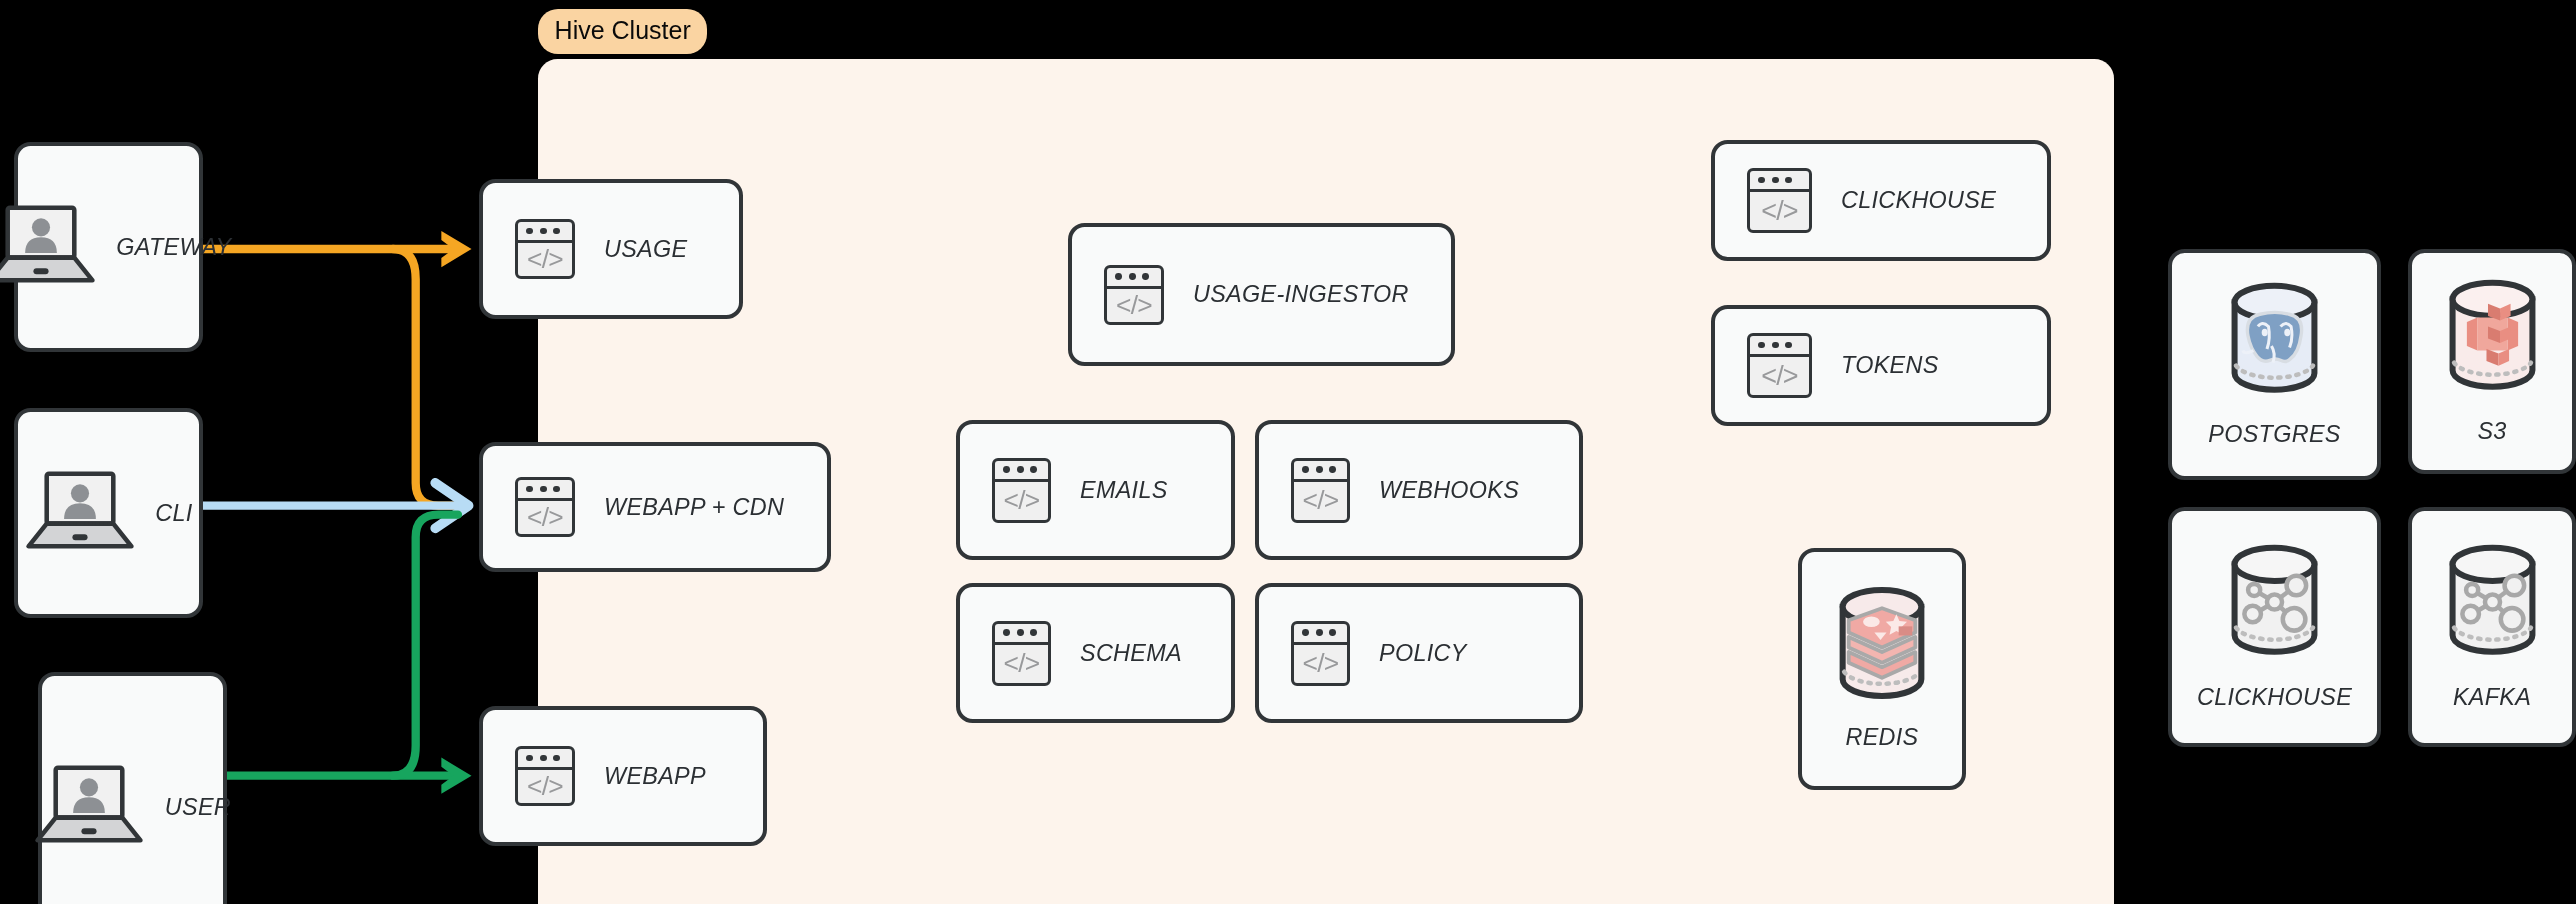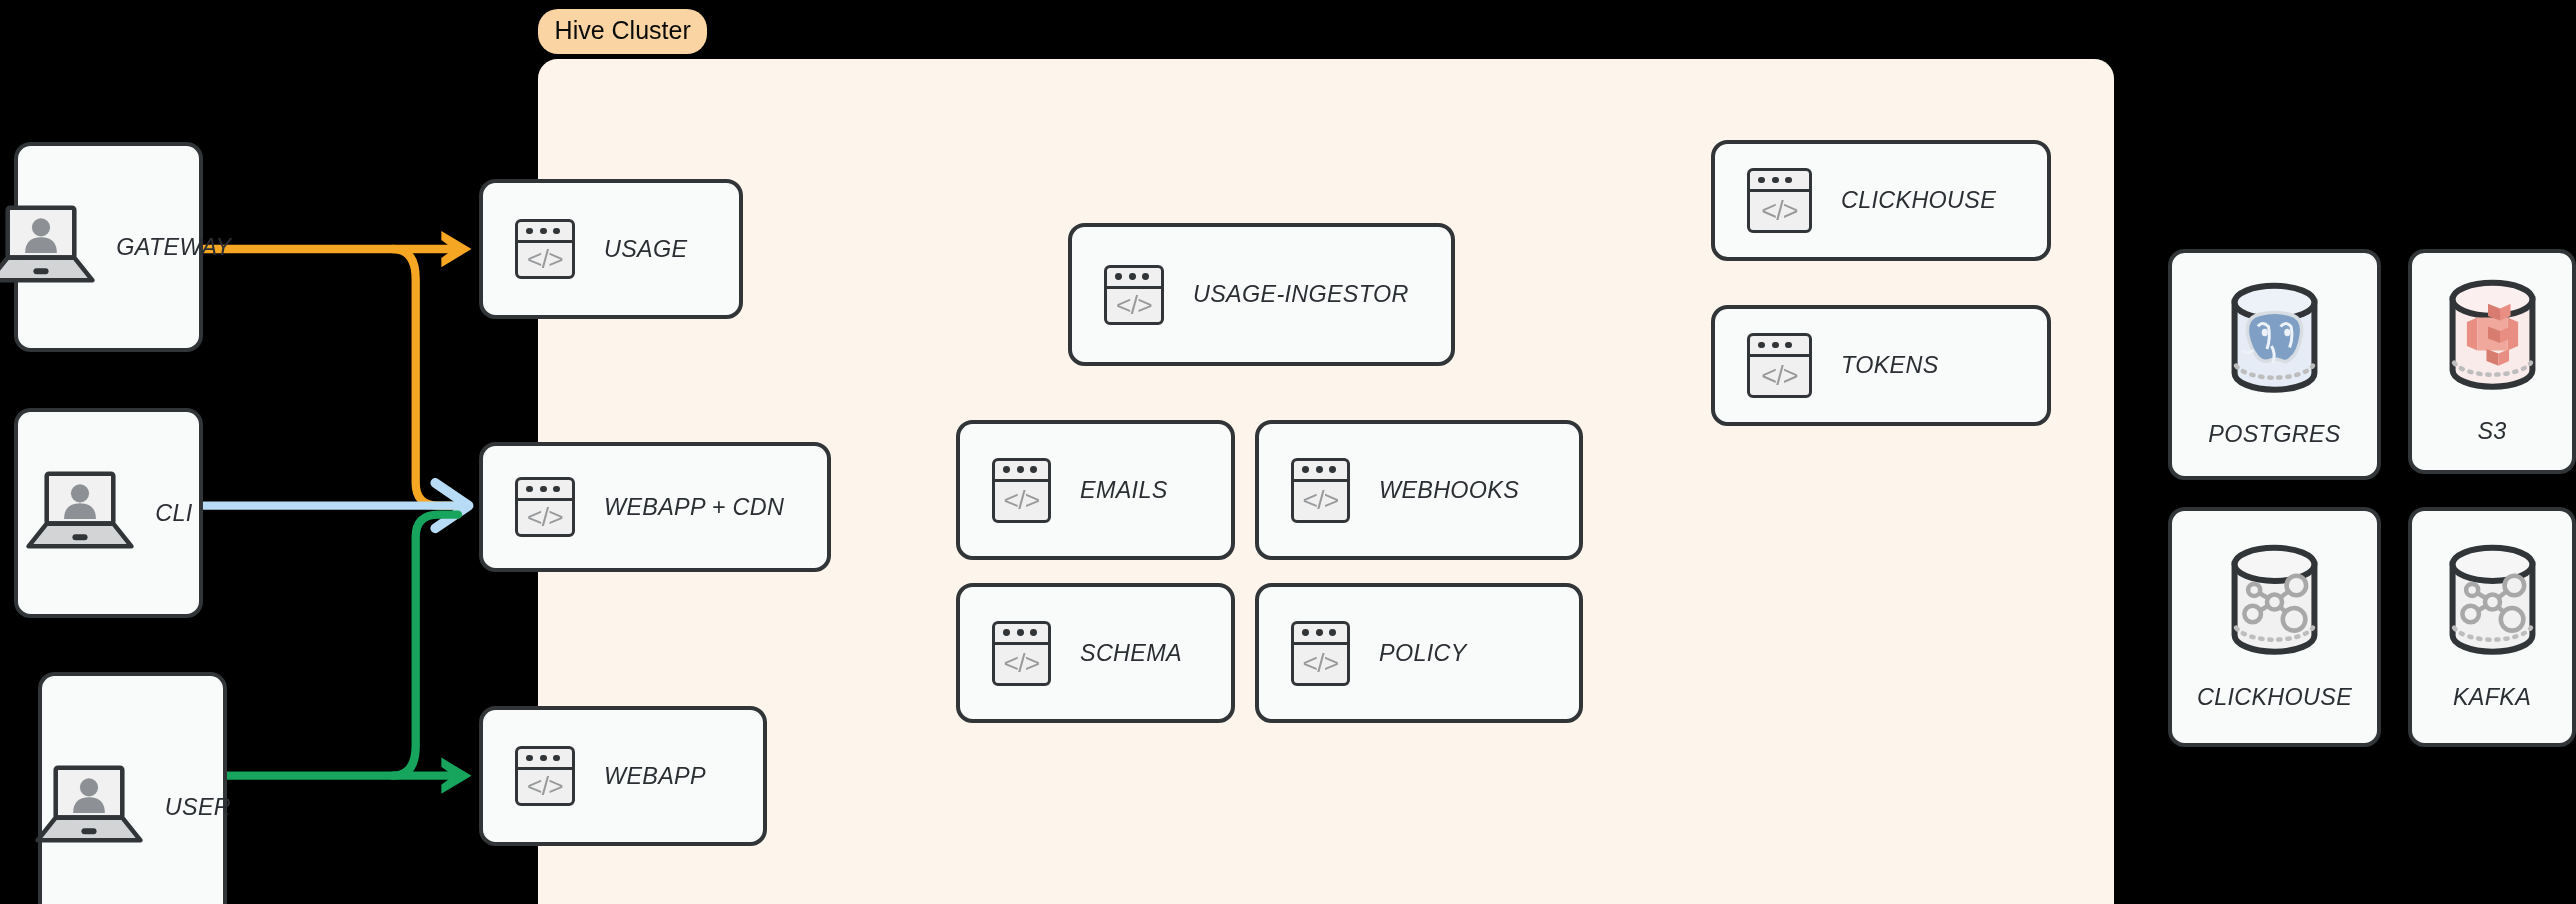--- a/index.html
+++ b/index.html
@@ -331,20 +331,39 @@
             <i></i>
             <i></i>
             <i></i>
           </div>
         </div>
       <div class="glyph" style="top:21px; font-size:27px;">&lt;/&gt;</div>
     </div>
     <div class="node-label">TOKENS</div>
   </div>
 
+  <div class="node db" style="left:1798px; top:548px; width:168px; height:242px;">
+    <div class="cyl">
+      <svg width="106" height="112" viewBox="0 0 140 148">
+        <path d="M 18 26 v 96 a 52 22 0 0 0 104 0 v -96 z" fill="#F7EAEA" stroke="#313538" stroke-width="8"></path>
+        <ellipse cx="70" cy="26" rx="52" ry="22" fill="#F7EAEA" stroke="#313538" stroke-width="8"></ellipse>
+        <path d="M 20 112 a 52 22 0 0 0 100 0" fill="none" stroke="#BDBDBD" stroke-width="6" stroke-dasharray="3 9" stroke-linecap="round"></path>
+        <g stroke="#A9A9A9" stroke-width="5" stroke-linejoin="round">
+          <path d="M 26 100 L 70 120 L 114 100 L 114 86 L 70 106 L 26 86 z" fill="#F0A9A4"></path>
+          <path d="M 26 80 L 70 100 L 114 80 L 114 66 L 70 86 L 26 66 z" fill="#F3B5B0"></path>
+          <path d="M 26 60 L 70 80 L 114 60 L 114 44 L 70 28 L 26 44 z" fill="#F0A9A4"></path>
+        </g>
+        <ellipse cx="56" cy="46" rx="11" ry="7" fill="#FBE9E7"></ellipse>
+        <path d="M 89 36 l 4 9 l 10 1 l -7 7 l 2 10 l -9 -5 l -9 5 l 2 -10 l -7 -7 l 10 -1 z" fill="#FBE9E7"></path>
+        <path d="M 60 60 l 16 0 l -8 10 z" fill="#FBE9E7"></path>
+        <path d="M 92 52 h 18 v 12 h -18 z" fill="#D98C86"></path>
+      </svg>
+    </div>
+    <div class="node-label">REDIS</div>
+  </div>
 
   <div class="node db" style="left:2168px; top:249px; width:213px; height:231px;">
     <div class="cyl">
       <svg width="113" height="115" viewBox="0 0 150 152">
         <path d="M 22 28 v 94 a 53 22 0 0 0 106 0 v -94 z" fill="#E6ECF6" stroke="#313538" stroke-width="8"></path>
         <ellipse cx="75" cy="28" rx="53" ry="22" fill="#EDF1F8" stroke="#313538" stroke-width="8"></ellipse>
         <path d="M 24 112 a 53 22 0 0 0 102 0" fill="none" stroke="#BDBDBD" stroke-width="6" stroke-dasharray="3 9" stroke-linecap="round"></path>
         <g transform="translate(75,78)">
           <g stroke="#D8DDE3" stroke-width="9" stroke-linejoin="round" fill="none">
             <path d="M -33 -6 q -4 -22 14 -26 q 20 -5 38 0 q 18 4 14 26 q -3 22 -14 30 q -4 4 -10 1 q -8 -4 -16 0 q -8 3 -14 -4 q -9 -11 -12 -27 z"></path>

